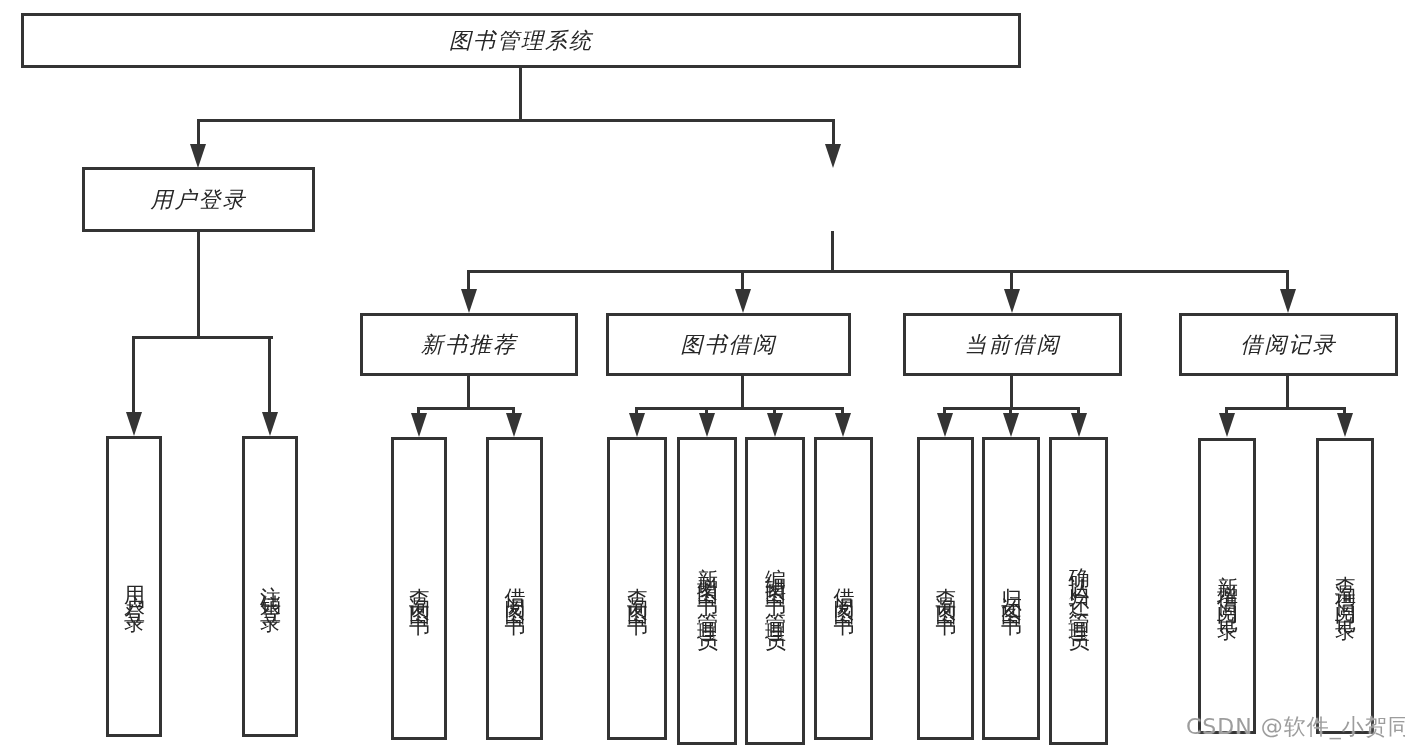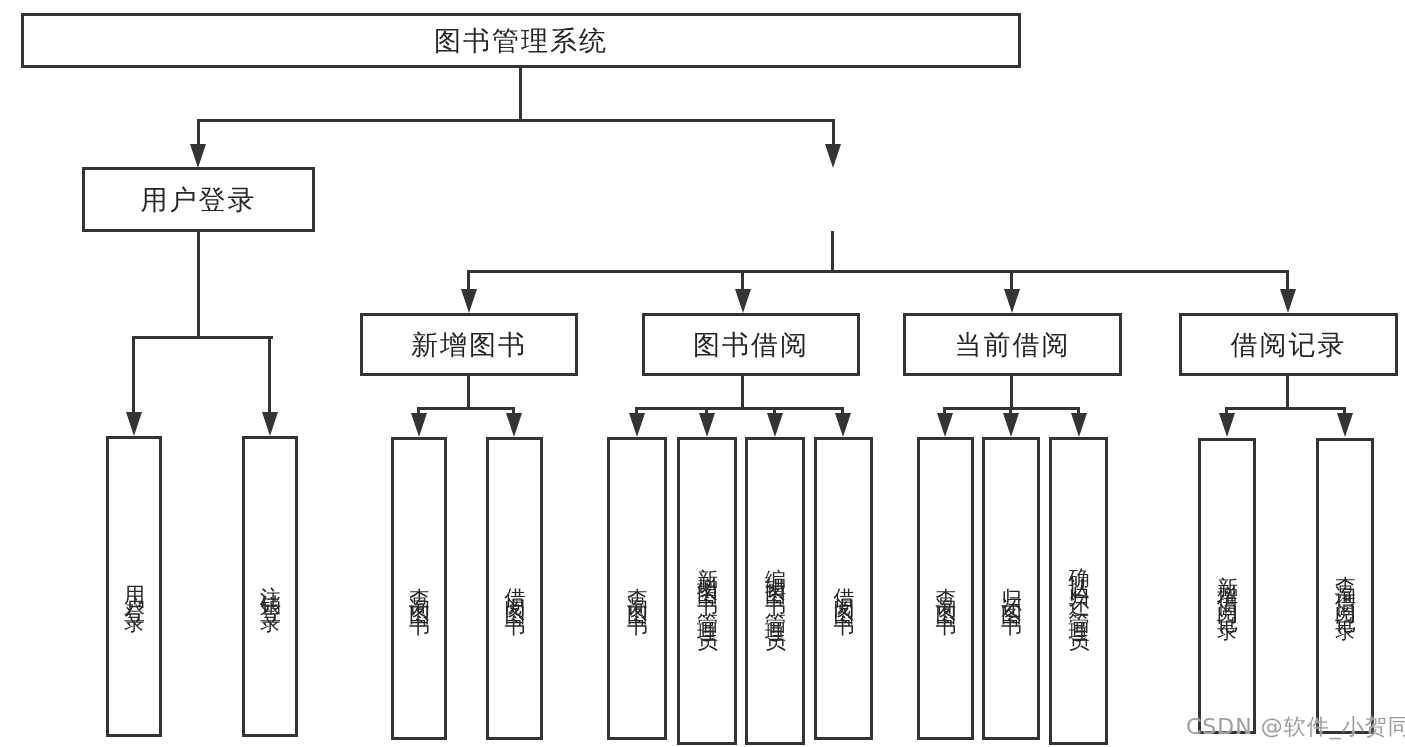--- a/index.html
+++ b/index.html
@@ -5,21 +5,21 @@
   html,body{margin:0;padding:0;background:#fff;}
   .canvas{
     position:relative;width:1405px;height:747px;background:#ffffff;
     font-family:"DejaVu Sans","Liberation Sans",sans-serif;overflow:hidden;
   }
   .box{
     position:absolute;box-sizing:border-box;background:#ffffff;
     border:3px solid #343434;color:#262626;
     display:flex;align-items:center;justify-content:center;text-align:center;
   }
-  .hb{font-size:27px;letter-spacing:2px;white-space:nowrap;}
+  .hb{font-size:22px;letter-spacing:2px;white-space:nowrap;font-style:italic;}
   .vb{
     writing-mode:vertical-rl;text-orientation:mixed;
     font-size:21px;letter-spacing:9px;line-height:1;
   }
   .hl{position:absolute;height:3px;background:#343434;}
   .vl{position:absolute;width:3px;background:#343434;}
   .ar{
     position:absolute;width:0;height:0;
     border-left:8px solid transparent;border-right:8px solid transparent;
     border-top:24px solid #343434;
@@ -57,22 +57,22 @@
   <i class="hl" style="left:467px;top:270px;width:822px"></i>
   <i class="vl" style="left:467px;top:270px;height:21px"></i>
   <i class="ar" style="left:461px;top:289px"></i>
   <i class="vl" style="left:741px;top:270px;height:21px"></i>
   <i class="ar" style="left:735px;top:289px"></i>
   <i class="vl" style="left:1010px;top:270px;height:21px"></i>
   <i class="ar" style="left:1004px;top:289px"></i>
   <i class="vl" style="left:1286px;top:270px;height:21px"></i>
   <i class="ar" style="left:1280px;top:289px"></i>
 
-  <div class="box hb" style="left:360px;top:313px;width:218px;height:63px">新增图书</div>
-  <div class="box hb" style="left:642px;top:313px;width:218px;height:63px">图书借阅</div>
+  <div class="box hb" style="left:360px;top:313px;width:218px;height:63px">新书推荐</div>
+  <div class="box hb" style="left:606px;top:313px;width:245px;height:63px">图书借阅</div>
   <div class="box hb" style="left:1179px;top:313px;width:219px;height:63px">借阅记录</div>
   <div class="box hb" style="left:903px;top:313px;width:219px;height:63px">当前借阅</div>
 
   <i class="vl" style="left:467px;top:376px;height:31px"></i>
   <i class="hl" style="left:417px;top:407px;width:98px"></i>
   <i class="vl" style="left:417px;top:407px;height:8px"></i>
   <i class="ar" style="left:411px;top:413px"></i>
   <i class="vl" style="left:512px;top:407px;height:8px"></i>
   <i class="ar" style="left:506px;top:413px"></i>
 

